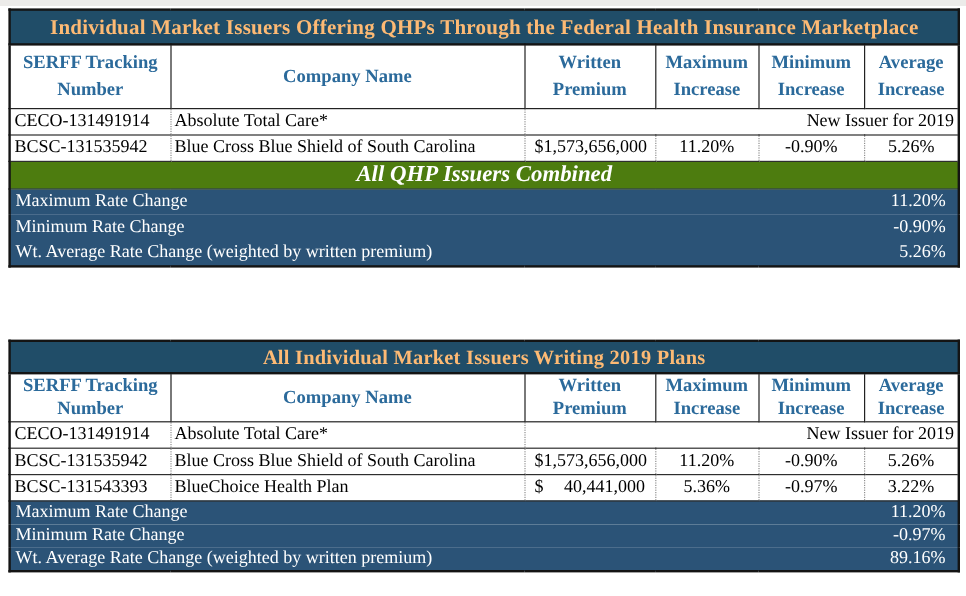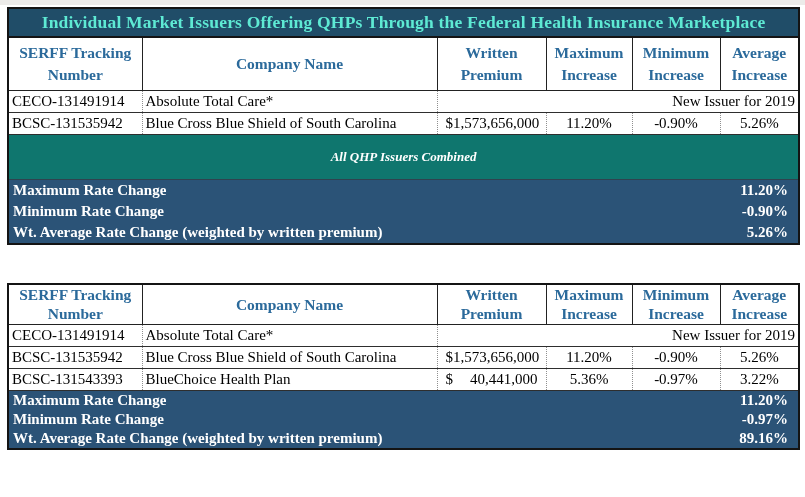--- a/index.html
+++ b/index.html
@@ -11,21 +11,21 @@
 
   table.rate-table {
     position:absolute; left:7px; width:791px;
     border-collapse:collapse; table-layout:fixed;
     border:2px solid #141414;
   }
   #table1 { top:7px; }
   #table2 { top:283px; }
 
   .title-cell {
-    background:#204d68; color:#5eead4; font-weight:bold; text-align:center;
+    background:#204d68; color:#fdba74; font-weight:bold; text-align:center;
     font-size:17.5px; height:25px; border:2px solid #141414; letter-spacing:.2px;
   }
   #table2 .title-cell { font-size:17px; height:23px; }
 
   tr.hdr th {
     background:#ffffff; color:#2b6a9b; font-weight:bold; font-size:15.5px;
     text-align:center; vertical-align:middle; border:1px solid #222222;
     height:52px; line-height:1.45; padding:0;
   }
   #table2 tr.hdr th { height:38px; line-height:1.25; }
@@ -37,27 +37,27 @@
     white-space:nowrap; overflow:hidden;
   }
   td.serff   { text-align:left; }
   td.company { text-align:left; }
   td.note    { text-align:right; }
   td.pct     { text-align:center; }
   td.premium { padding:0; }
   .acct { display:flex; justify-content:space-between; padding:0 5px; }
 
   tr.band td {
-    background:#0f766e; color:#ffffff; font-weight:bold; font-style:italic;
-    text-align:center; font-size:13px; height:16px;
-    border-top:1px solid #444444; border-bottom:1px solid #30424f; padding:14px;
+    background:#4d7c0f; color:#ffffff; font-weight:bold; font-style:italic;
+    text-align:center; font-size:19px; height:16px;
+    border-top:1px solid #444444; border-bottom:1px solid #30424f; padding:0;
   }
 
   tr.sum td {
-    background:#2b5377; color:#ffffff; font-weight:bold; font-size:15px;
+    background:#2b5377; color:#ffffff; font-weight:normal; font-size:15px;
     height:21px; border:none; padding:0;
   }
   #table2 tr.sum td { height:19px; }
   tr.sum td.label { text-align:left; padding-left:4px; }
   tr.sum td.value { text-align:right; padding-right:10px; }
 </style>
 </head>
 <body>
 
 <div class="top-strip"></div>
@@ -140,20 +140,23 @@
 <table class="rate-table" id="table2">
   <colgroup>
     <col style="width:134px">
       <col style="width:295px">
       <col style="width:109px">
     <col style="width:86px">
       <col style="width:88px">
       <col style="width:79px">
   </colgroup>
   <tbody>
+      <tr>
+    <td class="title-cell" colspan="6">All Individual Market Issuers Writing 2019 Plans</td>
+  </tr>
   <tr class="hdr">
     <th>
       <div>SERFF Tracking</div>
       <div>Number</div>
     </th>
     <th>
       <div>Company Name</div>
       <div></div>
     </th>
     <th>

